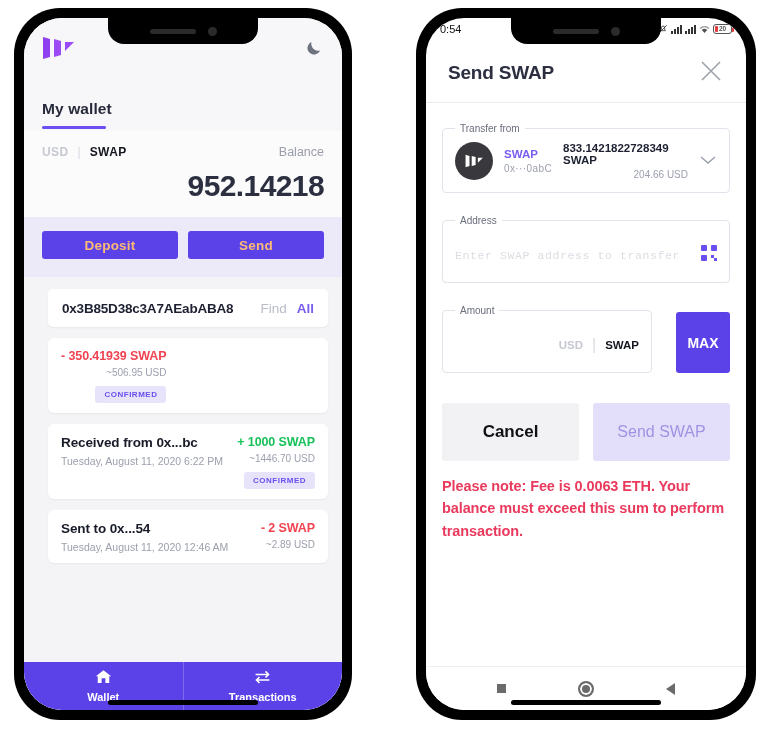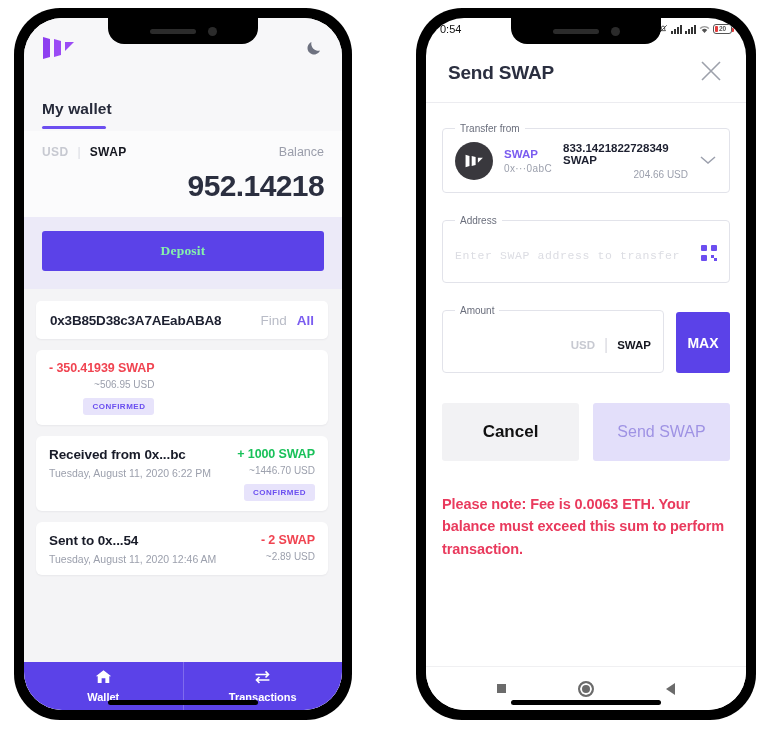--- a/index.html
+++ b/index.html
@@ -132,35 +132,35 @@
   .l-actions {
     background: #eceaf8;
     padding: 14px 18px 18px 18px;
     display: flex;
     gap: 10px;
     flex: 0 0 auto;
   }
   .btn-primary {
     flex: 1;
     background: #5b42e8;
-    color: #86efac;
+    color: #fdba74;
     border: none;
     border-radius: 3px;
-    height: 40px;
+    height: 28px;
     font-size: 13.5px;
     font-weight: 700;
     letter-spacing: .2px;
-    font-family: Liberation Serif, serif;
+    font-family: Liberation Sans, sans-serif;
     cursor: pointer;
   }
 
   .l-list-wrap {
     flex: 1 1 auto;
     background: #f4f4f6;
-    padding: 12px 14px 0 12px;
+    padding: 12px 14px 0 24px;
     overflow: hidden;
     position: relative;
   }
   .find-bar {
     background: #fff;
     border-radius: 5px;
     height: 38px;
     display: flex;
     align-items: center;
     padding: 0 14px;
@@ -330,21 +330,21 @@
   .addr-row {
     display: flex; align-items: center; justify-content: space-between;
     height: 40px; padding-top: 6px;
   }
   .addr-placeholder {
     font-size: 11.5px; color: #dcdde3;
     font-family: "Liberation Mono", monospace;
     letter-spacing: .6px;
   }
 
-  .amount-wrap { display: flex; gap: 12px; align-items: stretch; }
+  .amount-wrap { display: flex; gap: 24px; align-items: stretch; }
   .amount-wrap fieldset.field { flex: 1 1 auto; margin-bottom: 0; }
   .amt-row {
     display: flex; align-items: center; justify-content: flex-end;
     gap: 9px; height: 40px; padding-top: 6px;
   }
   .amt-usd { font-size: 11.5px; color: #c7c9d1; font-weight: 700; }
   .amt-div { color: #dadbe1; }
   .amt-swap { font-size: 11.5px; color: #14161f; font-weight: 700; }
   .max-btn {
     width: 54px;
@@ -365,21 +365,21 @@
     cursor: pointer;
   }
   .btn-send {
     flex: 1; height: 58px;
     background: #e3dffa; color: #9f93e4;
     border: none; border-radius: 3px;
     font-size: 16px; font-weight: 400; font-family: inherit;
     cursor: default;
   }
   .r-note {
-    margin-top: 32px;
+    margin-top: 14px;
     color: #e93a5d;
     font-size: 14.5px;
     font-weight: 700;
     line-height: 1.55;
     letter-spacing: -.1px;
   }
   .android-nav {
     position: absolute;
     left: 0; right: 0; bottom: 0;
     height: 44px;
@@ -443,20 +443,21 @@
             <span class="cur-div">|</span>
             <span class="cur-swap">SWAP</span>
           </div>
           <span class="cur-balance">Balance</span>
         </div>
         <div class="l-balance-amount">952.14218</div>
       </div>
 
       <div class="l-actions">
         <button class="btn-primary">Deposit</button>
+        <button class="btn-primary">Send</button>
       </div>
 
       <div class="l-list-wrap">
         <div class="find-bar">
           <div class="find-addr">0x3B85D38c3A7AEabABA8</div>
           <div class="find-label">Find</div>
           <div class="find-all">All</div>
         </div>
 
         <div class="tx-card">

